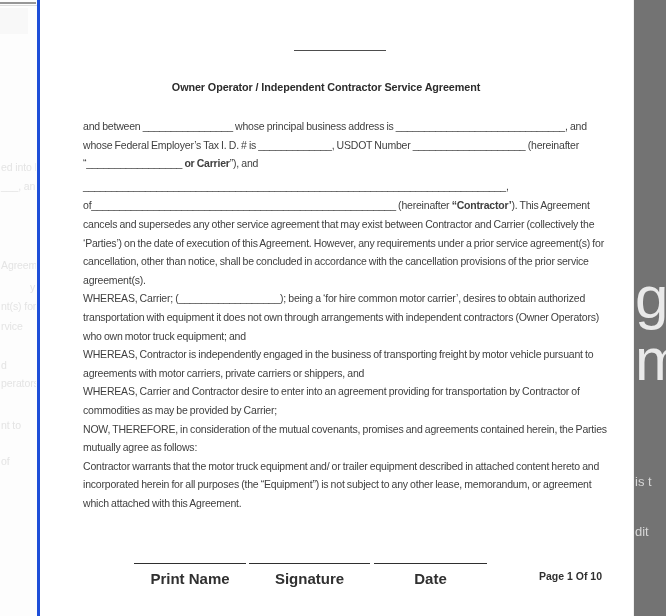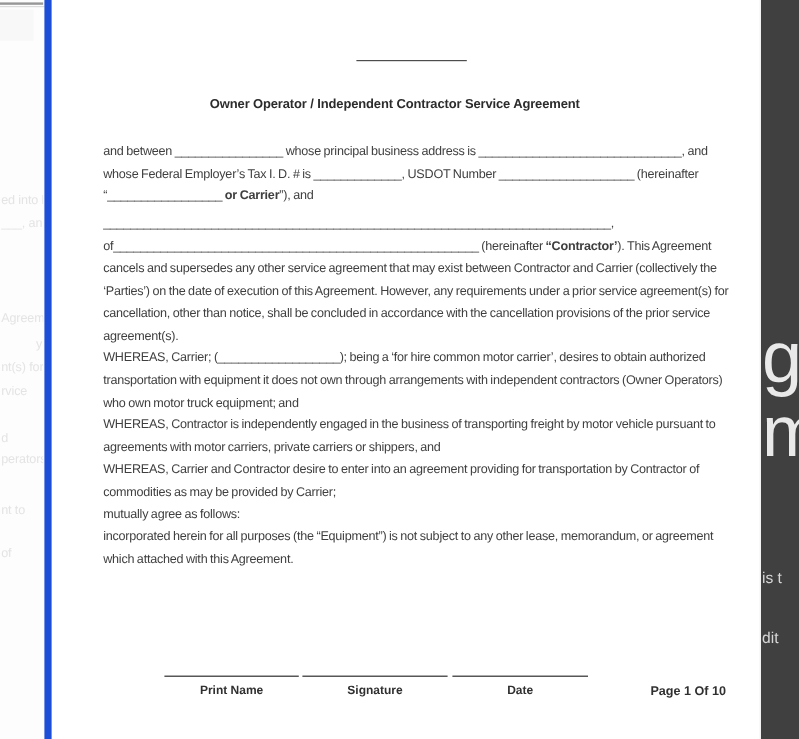--- a/index.html
+++ b/index.html
@@ -16,37 +16,37 @@
   .topleft-rect{position:absolute;left:0;top:8px;width:28px;height:26px;background:#f8f8f8;}
   .left-frags{
     position:absolute;left:0;top:0;width:36px;height:616px;overflow:hidden;
   }
   .lfrag{
     position:absolute;left:1px;white-space:nowrap;
     font-size:10.5px;color:#e4e4e4;letter-spacing:-0.1px;
   }
   .right-strip{
     position:absolute;left:634px;top:0;width:32px;height:616px;
-    background:#404040;overflow:hidden;
+    background:#737373;overflow:hidden;
   }
   .topright-line{position:absolute;left:640px;top:4px;width:26px;height:1px;background:#dcdcdc;}
   .topright-rect{position:absolute;left:648px;top:8px;width:18px;height:85px;background:#f7f7f7;}
   .rbig{
     position:absolute;left:1px;white-space:nowrap;
     font-size:60px;color:#e9e9e9;line-height:1;
   }
   .rsmall{
     position:absolute;left:1px;white-space:nowrap;
     font-size:13px;color:#d6d6d6;
   }
   
   .page{
     position:absolute;left:37px;top:0;width:597px;height:616px;
     background:#ffffff;
-    border-left:6px solid #1d4ed8;border-right:1px solid #f1f1f1;
+    border-left:3px solid #1d4ed8;border-right:1px solid #f1f1f1;
     box-sizing:border-box;
   }
   .title-rule{
     position:absolute;top:50px;left:254px;width:92px;
     border-top:1.2px solid #4d4d4d;
   }
   .doc-title{
     position:absolute;top:81px;left:0;width:572px;
     text-align:center;
     font-size:10.8px;font-weight:bold;color:#2c2c2c;
@@ -57,21 +57,21 @@
     font-size:10.5px;color:#3f3f3f;
     letter-spacing:-0.2px;word-spacing:-0.5px;
   }
   .body-line{line-height:18.6px;white-space:nowrap;}
   .body-line .b{font-weight:bold;}
   
   .sig{position:absolute;top:563px;}
   .sig-line{border-top:1.4px solid #2f2f2f;width:100%;}
   .sig-label{
     text-align:center;margin-top:6px;
-    font-size:10px;font-weight:bold;color:#303030;
+    font-size:15px;font-weight:bold;color:#303030;
   }
   .page-num{
     position:absolute;top:570px;left:499px;
     font-size:10.5px;font-weight:bold;color:#303030;
     white-space:nowrap;
   }
 </style>
 </head>
 <body>
 
@@ -118,21 +118,23 @@
         <div class="body-line"><span>‘Parties’) on the date of execution of this Agreement. However, any requirements under a prior service agreement(s) for</span></div>
         <div class="body-line"><span>cancellation, other than notice, shall be concluded in accordance with the cancellation provisions of the prior service</span></div>
         <div class="body-line"><span>agreement(s).</span></div>
         <div class="body-line"><span>WHEREAS, Carrier; (__________________); being a ‘for hire common motor carrier’, desires to obtain authorized</span></div>
         <div class="body-line"><span>transportation with equipment it does not own through arrangements with independent contractors (Owner Operators)</span></div>
         <div class="body-line"><span>who own motor truck equipment; and</span></div>
         <div class="body-line"><span>WHEREAS, Contractor is independently engaged in the business of transporting freight by motor vehicle pursuant to</span></div>
         <div class="body-line"><span>agreements with motor carriers, private carriers or shippers, and</span></div>
         <div class="body-line"><span>WHEREAS, Carrier and Contractor desire to enter into an agreement providing for transportation by Contractor of</span></div>
         <div class="body-line"><span>commodities as may be provided by Carrier;</span></div>
+        <div class="body-line"><span>NOW, THEREFORE, in consideration of the mutual covenants, promises and agreements contained herein, the Parties</span></div>
         <div class="body-line"><span>mutually agree as follows:</span></div>
+        <div class="body-line"><span>Contractor warrants that the motor truck equipment and/ or trailer equipment described in attached content hereto and</span></div>
         <div class="body-line"><span>incorporated herein for all purposes (the “Equipment”) is not subject to any other lease, memorandum, or agreement</span></div>
         <div class="body-line"><span>which attached with this Agreement.</span></div>
       </div>
 
     <div>
       <div class="sig" style="left:94px;width:112px">
         <div class="sig-line"></div>
         <div class="sig-label">Print Name</div>
       </div>
       <div class="sig" style="left:209px;width:121px">

